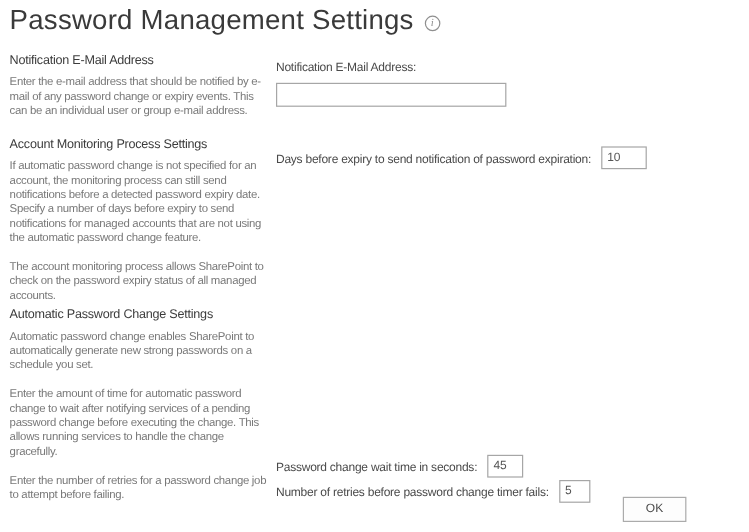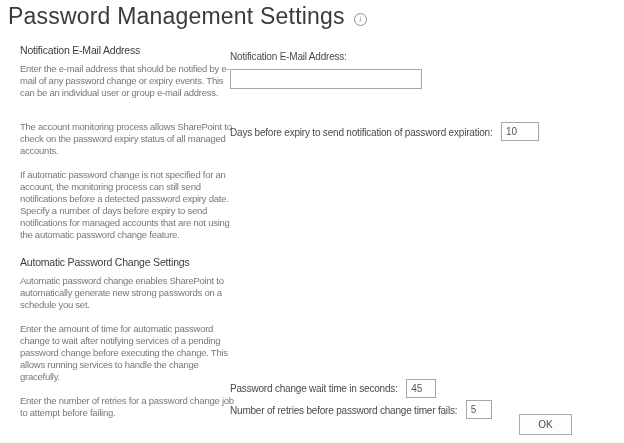--- a/index.html
+++ b/index.html
@@ -28,21 +28,21 @@
     text-align: center; font-family: "Liberation Serif", serif;
     font-style: italic; cursor: pointer;
   }
 
   
   .row { position: absolute; left: 0; width: 624px; display: flex; }
   .row1 { top: 44px; }
   .row2 { top: 114px; }
   .row3 { top: 256px; align-items: flex-end; }
 
-  .left-col  { width: 230px; padding-left: 20px; }
+  .left-col  { width: 230px; padding-left: 8px; }
   .right-col { width: 394px; padding-left: 0; }
 
   .section-heading {
     font-size: 10.5px; font-weight: normal; color: #3c3c3c;
     letter-spacing: -0.2px;
   }
   .left-col p {
     margin-top: 7px;
     font-size: 9.5px; line-height: 12px; letter-spacing: -0.25px;
     color: #787878; width: 216px;
@@ -102,22 +102,23 @@
       <p>Enter the e-mail address that should be notified by e-mail of any password change or expiry events. This can be an individual user or group e-mail address.</p>
     </div>
     <div class="right-col">
       <label class="field-label block-label">Notification E-Mail Address:</label>
       <input type="text" class="text-input email-input" value="" style="">
     </div>
   </div>
 
   <div class="row row2">
     <div class="left-col">
+      <h2 class="section-heading">Account Monitoring Process Settings</h2>
+      <p>If automatic password change is not specified for an account, the monitoring process can still send notifications before a detected password expiry date. Specify a number of days before expiry to send notifications for managed accounts that are not using the automatic password change feature.</p>
       <p>The account monitoring process allows SharePoint to check on the password expiry status of all managed accounts.</p>
-      <p>If automatic password change is not specified for an account, the monitoring process can still send notifications before a detected password expiry date. Specify a number of days before expiry to send notifications for managed accounts that are not using the automatic password change feature.</p>
     </div>
     <div class="right-col rc2">
       <div class="inline-field">
         <label class="field-label">Days before expiry to send notification of password expiration:</label>
         <input type="text" class="text-input w38" value="10" style="">
       </div>
     </div>
   </div>
 
   <div class="row row3">

